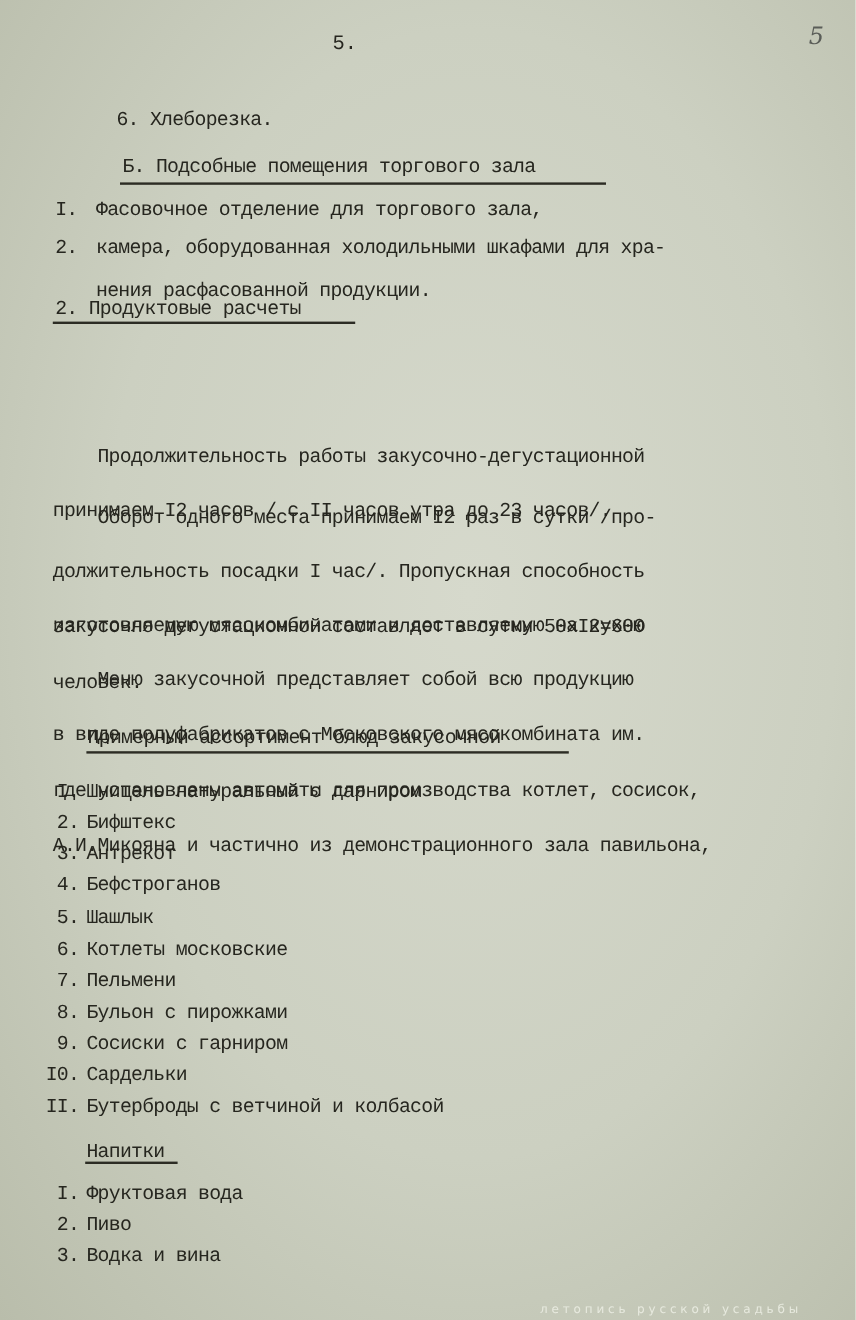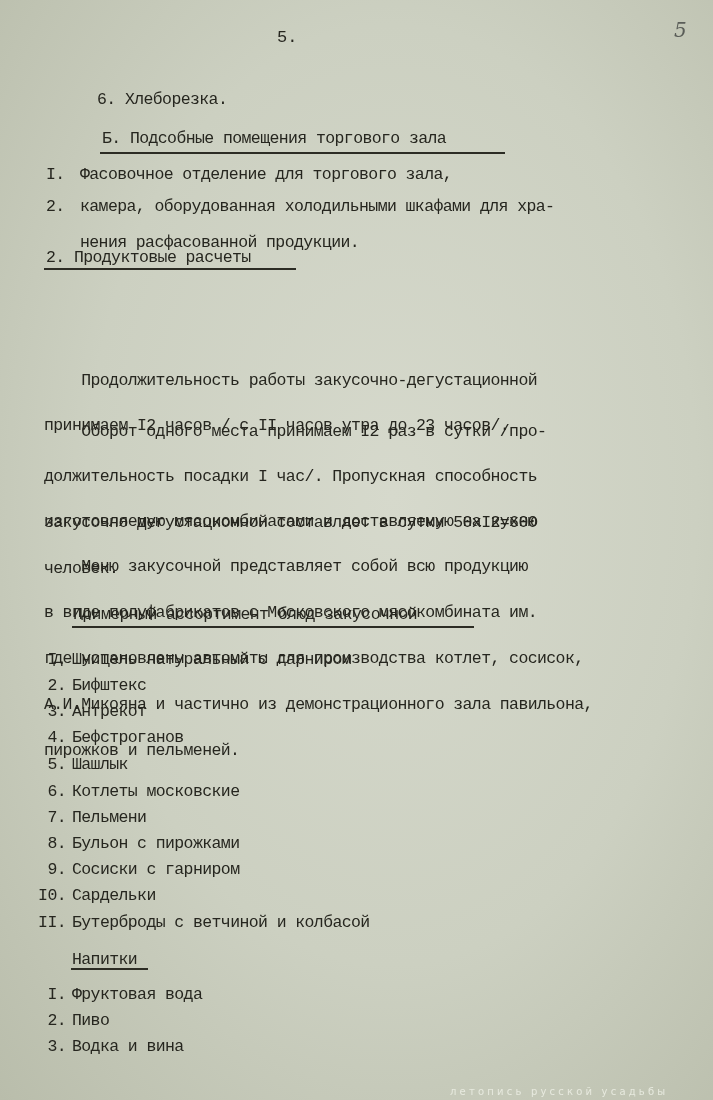--- a/index.html
+++ b/index.html
@@ -55,21 +55,20 @@
     <div>закусочно дегустационной составляет в сутки 50хI2=600</div>
     <div>человек.</div>
   </div>
 
   <div class="para" style="left:44px;top:483px;">
     <div>изготовляемую мясокомбинатами и доставляемую на кухню</div>
     <div>    Меню закусочной представляет собой всю продукцию</div>
     <div>в виде полуфабрикатов с Московского мясокомбината им.</div>
     <div>где установлены автоматы для производства котлет, сосисок,</div>
     <div>А.И.Микояна и частично из демонстрационного зала павильона,</div>
-    <div>пирожков и пельменей.</div>
   </div>
 
   <div class="t" style="left:73px;top:607px;">Примерный ассортимент блюд закусочной</div>
   <div class="ul" style="left:72px;top:626px;width:402px;"></div>
 
   <div>
     <div class="list-item" style="left:26px;top:650px;"><span class="num">I.</span><span class="lbl">Шницель натуральный с гарниром</span></div>
     <div class="list-item" style="left:26px;top:676px;"><span class="num">2.</span><span class="lbl">Бифштекс</span></div>
     <div class="list-item" style="left:26px;top:702px;"><span class="num">3.</span><span class="lbl">Антрекот</span></div>
     <div class="list-item" style="left:26px;top:728px;"><span class="num">4.</span><span class="lbl">Бефстроганов</span></div>

